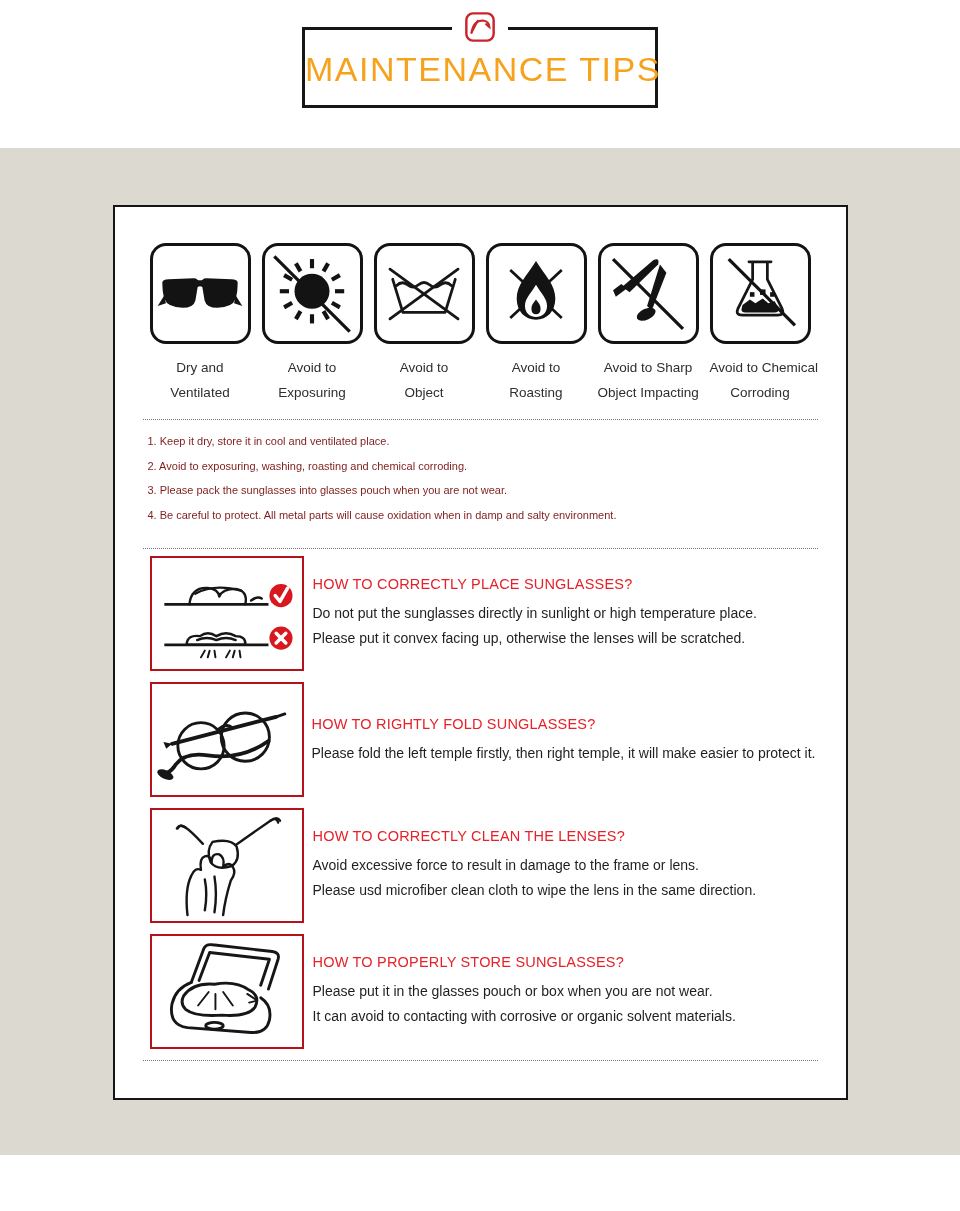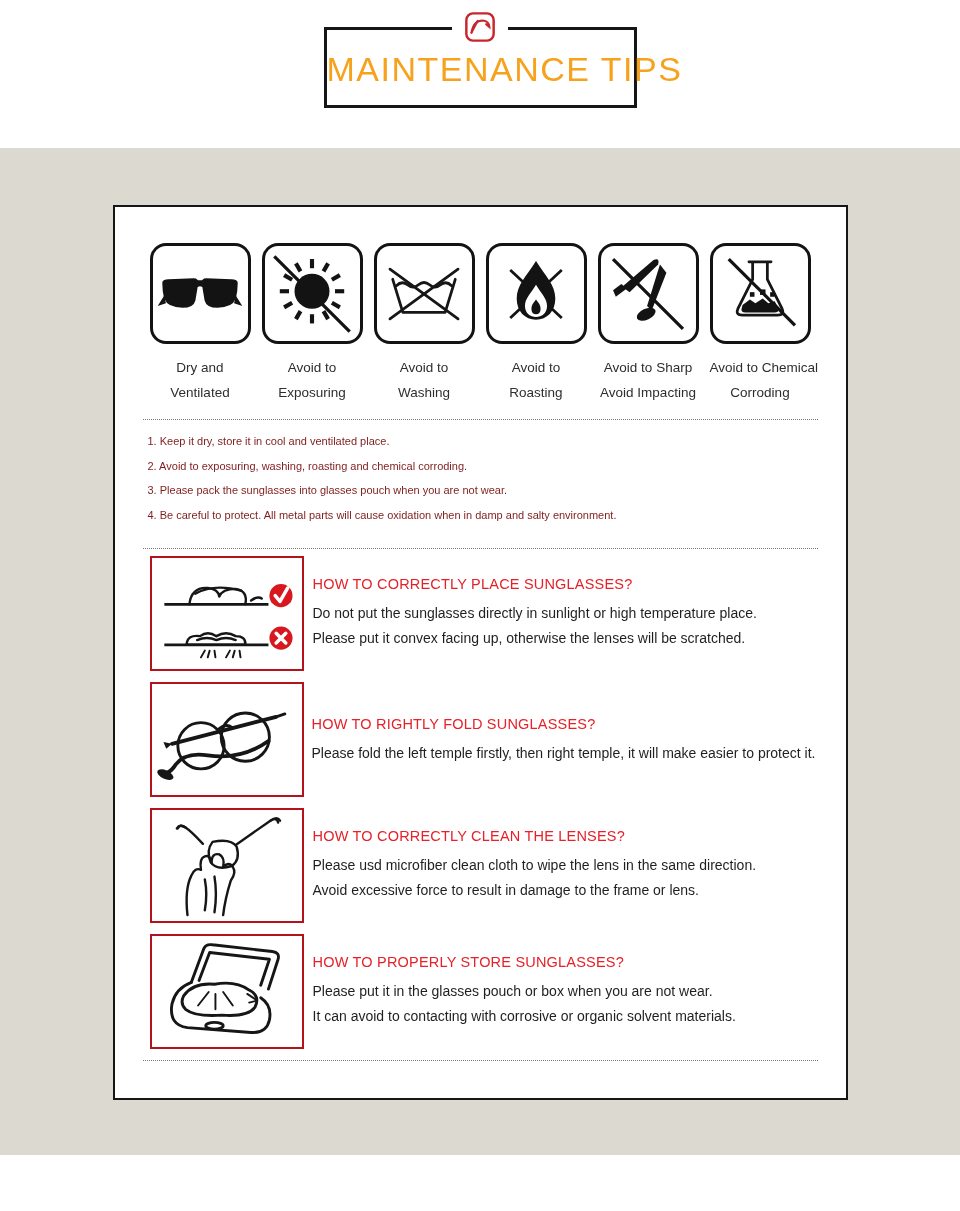--- a/index.html
+++ b/index.html
@@ -7,21 +7,21 @@
   body {
     width: 960px; min-height: 1211px; margin: 0 auto;
     font-family: "Liberation Sans", "DejaVu Sans", sans-serif;
     color: #222;
   }
 
   
   .top-area { height: 148px; background: #ffffff; }
   .header-box {
     position: relative;
-    width: 313px; height: 81px;
+    width: 356px; height: 81px;
     margin: 0 auto; top: 27px;
     border: 3px solid #161616;
     text-align: center;
   }
   .header-icon-wrap {
     position: absolute; top: -19px; left: 50%;
     transform: translateX(-50%);
     background: #ffffff; padding: 0 12px; line-height: 0;
   }
   .header-title {
@@ -153,21 +153,21 @@
             <g class="sk">
               <path d="M16 34 L27 70 L73 70 L84 34"></path>
               <path d="M20 41 Q26 35 32 40 Q38 45 44 40 Q50 35 56 40 Q62 45 68 40 Q74 35 80 41"></path>
               <line x1="13" y1="23" x2="87" y2="77"></line>
               <line x1="87" y1="23" x2="13" y2="77"></line>
             </g>
           </svg>
         </div>
         <div class="icon-caption">
           <div>Avoid to</div>
-          <div>Washing</div>
+          <div>Object</div>
         </div>
       </div>
 
       <div class="icon-cell">
         <div class="icon-box">
           <svg viewBox="0 0 100 100">
             <g stroke="#131313" stroke-width="3">
               <line x1="22" y1="24" x2="78" y2="76"></line>
               <line x1="78" y1="24" x2="22" y2="76"></line>
             </g>
@@ -189,21 +189,21 @@
               <path d="M12 46 L21 39 L27 44 L15 53 Z"></path>
               <path d="M22 42 L56 13 Q63 10 61 18 L30 48 Z"></path>
               <path d="M63 18 L70 27 L54 68 L49 63 Z"></path>
               <ellipse cx="48" cy="72" rx="11" ry="6" transform="rotate(-25 48 72)"></ellipse>
             </g>
             <line x1="12" y1="12" x2="88" y2="88" stroke="#131313" stroke-width="3.5"></line>
           </svg>
         </div>
         <div class="icon-caption">
           <div>Avoid to Sharp</div>
-          <div>Avoid Impacting</div>
+          <div>Object Impacting</div>
         </div>
       </div>
 
       <div class="icon-cell">
         <div class="icon-box">
           <svg viewBox="0 0 100 100">
             <g class="sk">
               <path d="M42 16 L42 34 L26 66 Q23 73 31 73 L69 73 Q77 73 74 66 L58 34 L58 16"></path>
               <line x1="38" y1="15" x2="62" y2="15"></line>
             </g>
@@ -299,22 +299,22 @@
               <path d="M32 16 q-6 -4 -9 1"></path>
               <path d="M60 31 Q79 27 85 36 Q89 50 80 56 Q64 61 58 52 Q53 40 60 31 Z" fill="#ffffff"></path>
               <path d="M34 107 Q31 80 38 66 Q42 57 48 60 Q46 48 52 46 Q58 44 59 53 Q59 42 67 44 Q73 47 71 57 Q77 51 81 57 Q85 63 79 71 Q73 90 71 107"></path>
               <path d="M52 70 Q55 85 52 102"></path>
               <path d="M62 67 Q65 85 62 104"></path>
             </g>
           </svg>
         </div>
         <div class="section-text">
           <div class="section-heading">HOW TO CORRECTLY CLEAN THE LENSES?</div>
+          <div class="section-line">Avoid excessive force to result in damage to the frame or lens.</div>
           <div class="section-line">Please usd microfiber clean cloth to wipe the lens in the same direction.</div>
-          <div class="section-line">Avoid excessive force to result in damage to the frame or lens.</div>
         </div>
       </div>
 
       <div class="section">
         <div class="section-img">
           <svg viewBox="0 0 150 111">
             <g class="sk">
               <path d="M38 46 L51 11 Q53 6 60 7 L122 14 Q130 15 128 22 L118 53"></path>
               <path d="M46 44 L57 15 L119 22 L110 49"></path>
               <path d="M38 46 Q22 52 18 68 Q14 90 34 93 L100 98 Q116 99 119 85 Q122 70 110 62"></path>

